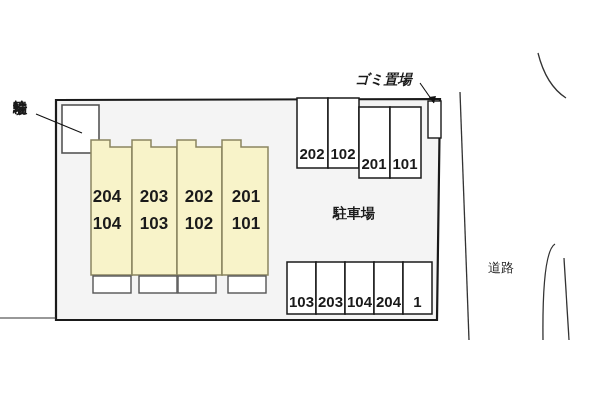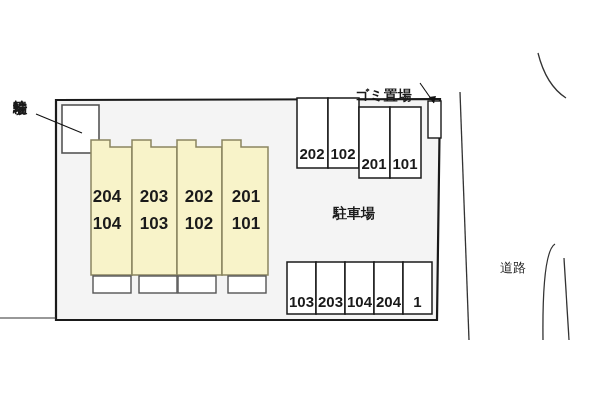--- a/index.html
+++ b/index.html
@@ -105,25 +105,25 @@
     <path d="M 538,53 Q 546,85 566,98" fill="none" stroke="#333333" stroke-width="1.3"></path>
     <path d="M 555,244 Q 542,252 543,340" fill="none" stroke="#333333" stroke-width="1.3"></path>
     <line x1="564" y1="258" x2="569" y2="340" stroke="#333333" stroke-width="1.3"></line>
 
     <line x1="0" y1="318" x2="56" y2="318" stroke="#333333" stroke-width="1.2"></line>
 
   </svg>
 
   <div class="lbl jp-vert" style="left:13px; top:88px;">駐輪場</div>
 
-  <div class="lbl jp" style="left:355px; top:88px;">ゴミ置場</div>
+  <div class="lbl jp" style="left:355px; top:72px;font-style:italic;">ゴミ置場</div>
 
   <div class="lbl jp" style="left:333px; top:206px;text-align:center;">駐車場</div>
 
-  <div class="lbl jp-road" style="left:500px; top:261px;">道路</div>
+  <div class="lbl jp-road" style="left:488px; top:261px;">道路</div>
 
   <div class="lbl unit-num" style="left:86px; top:188px; width:42px;">204</div>
   <div class="lbl unit-num" style="left:86px; top:215px; width:42px;">104</div>
 
   <div class="lbl unit-num" style="left:133px; top:188px; width:42px;">203</div>
   <div class="lbl unit-num" style="left:133px; top:215px; width:42px;">103</div>
 
   <div class="lbl unit-num" style="left:178px; top:188px; width:42px;">202</div>
   <div class="lbl unit-num" style="left:178px; top:215px; width:42px;">102</div>
 

